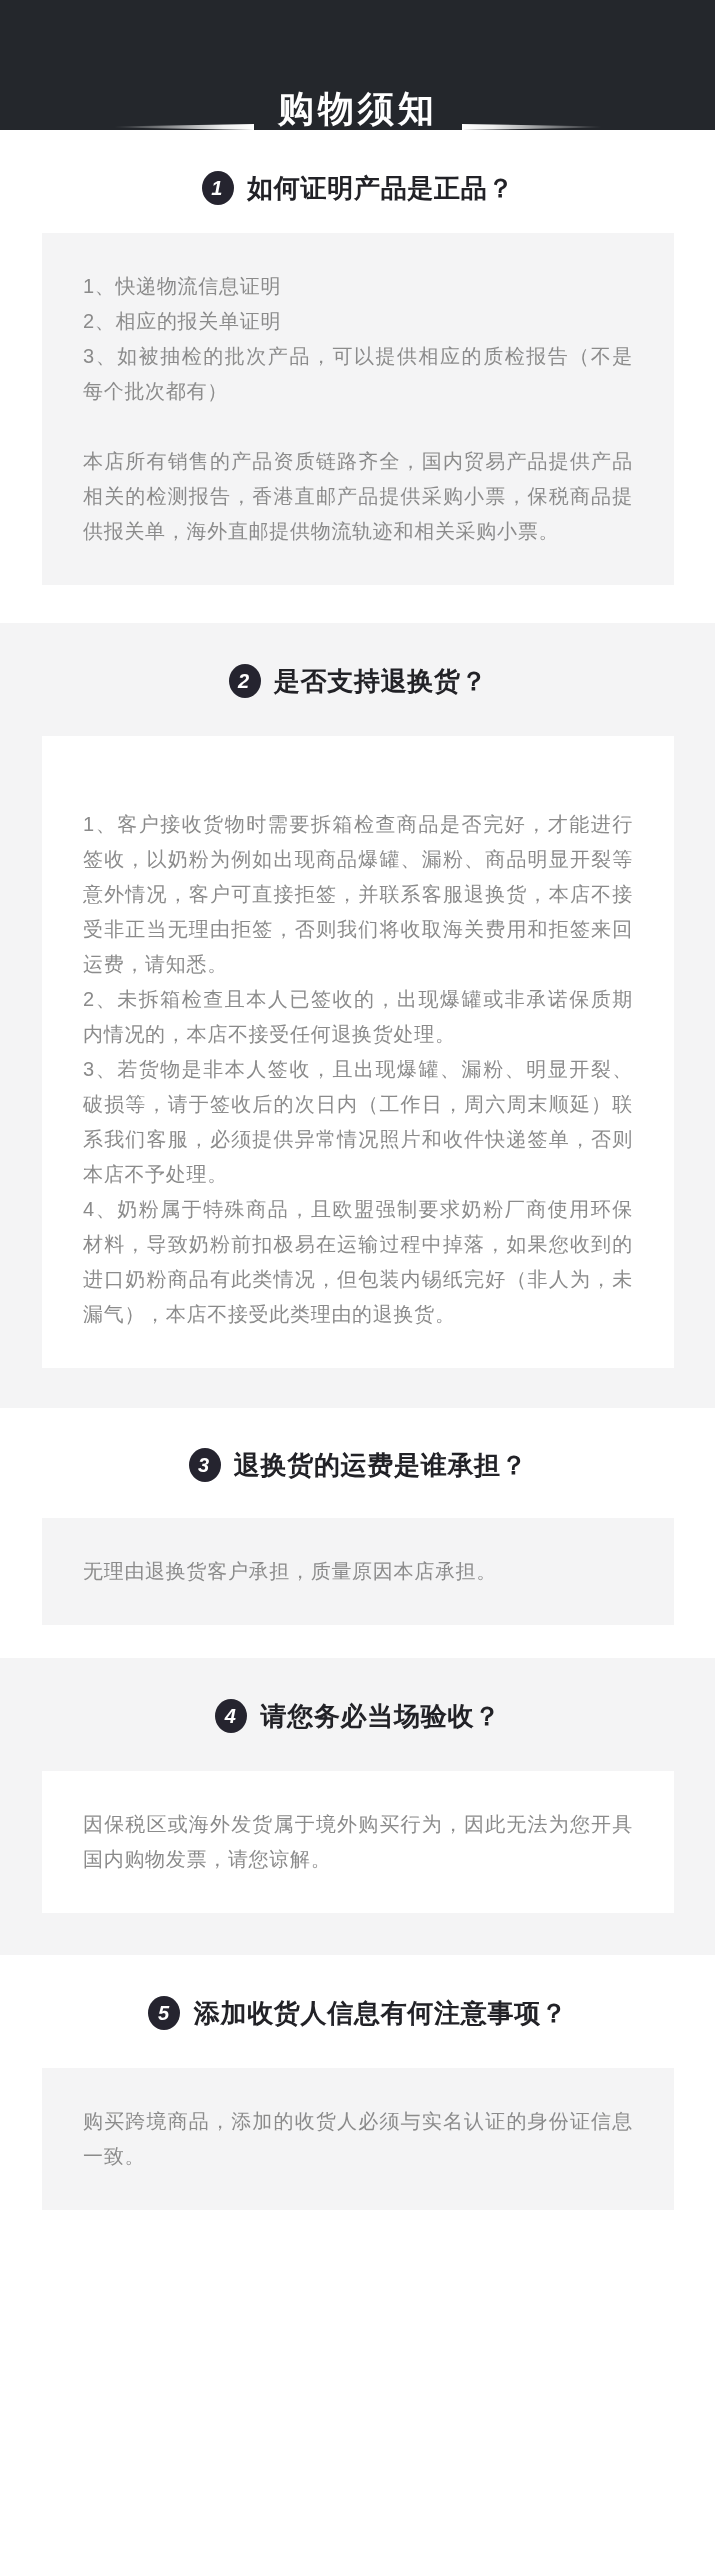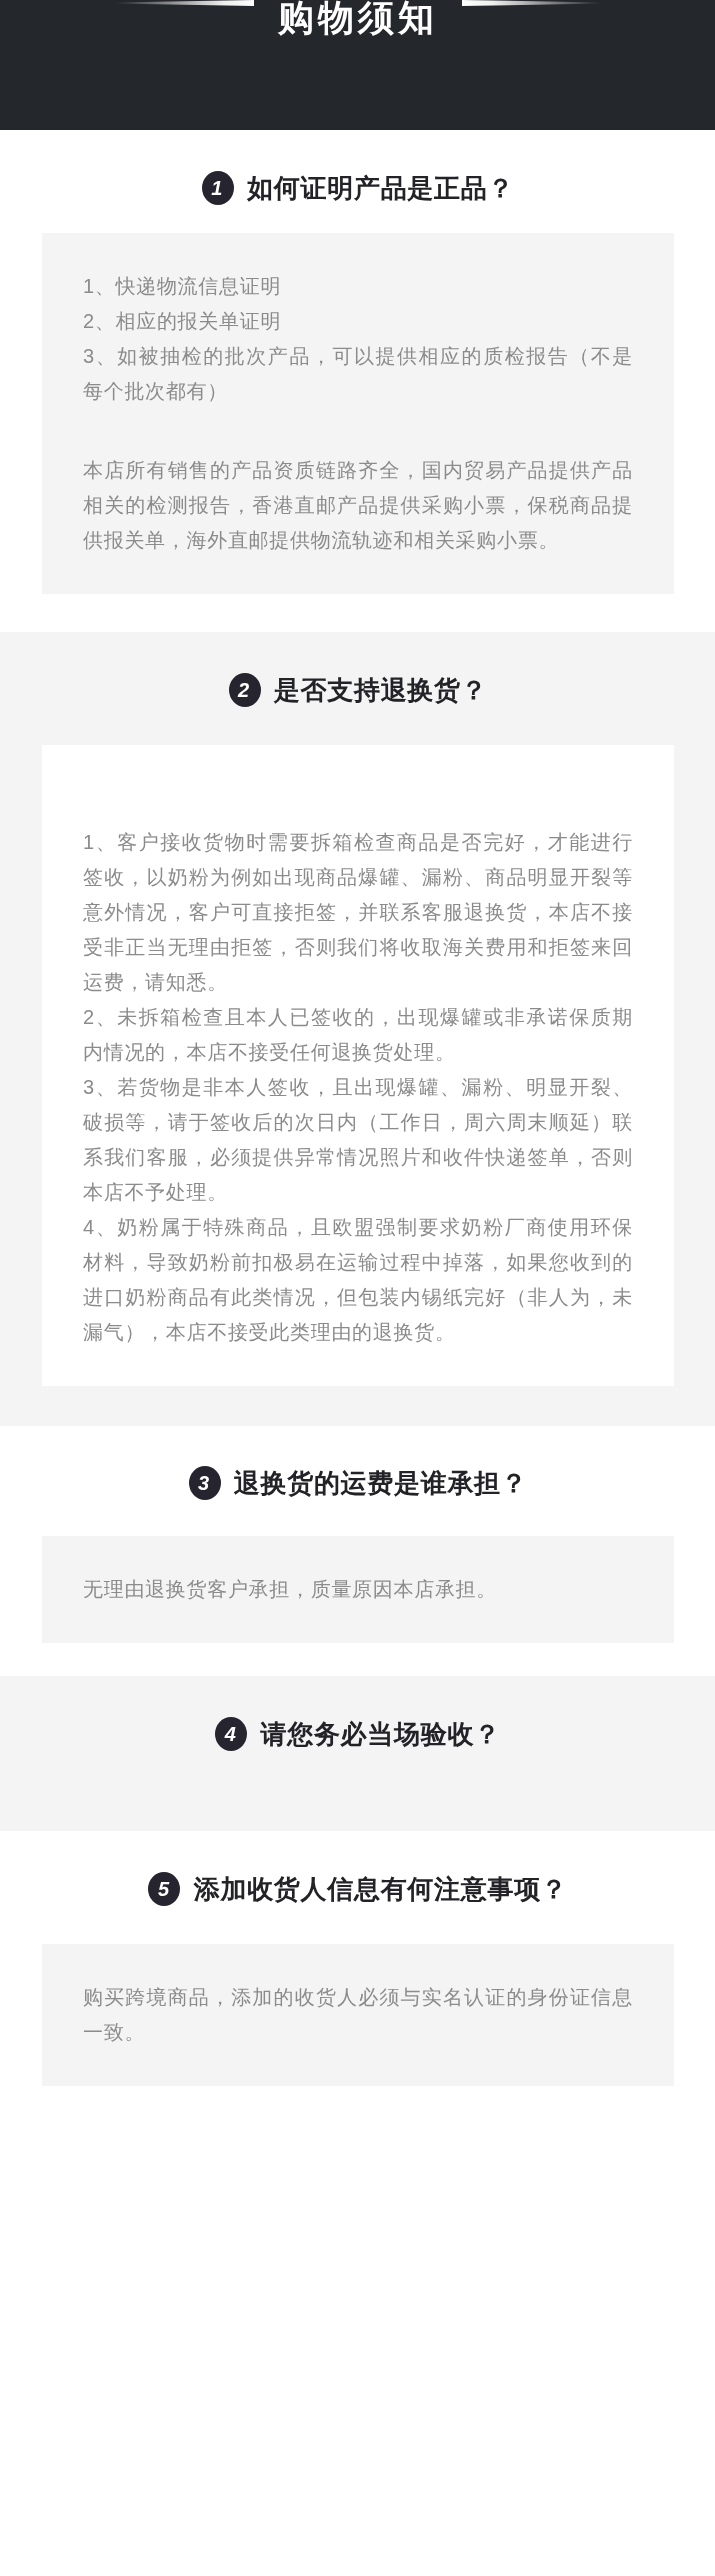--- a/index.html
+++ b/index.html
@@ -4,21 +4,21 @@
 <style>
   html,body{margin:0;padding:0;}
   body{
     width:716px;height:2576px;overflow:hidden;background:#ffffff;
     font-family:"Liberation Sans","DejaVu Sans",sans-serif;
     -webkit-font-smoothing:antialiased;
   }
   
   .banner{
     height:130px;background:#24272c;
-    display:flex;align-items:flex-start;justify-content:center;gap:24px;
+    display:flex;align-items:flex-end;justify-content:center;gap:24px;
   }
   .banner-title{
     color:#ffffff;font-size:36px;font-weight:900;letter-spacing:4px;line-height:1;
     padding-bottom:2.7px;
   }
   .decor{width:140px;height:6px;position:relative;}
   .decor-l{
     background:linear-gradient(to right, rgba(255,255,255,0), rgba(255,255,255,0.92) 78%, #ffffff);
     clip-path:polygon(0 42%, 100% 0, 100% 100%, 0 58%);
   }
@@ -47,21 +47,21 @@
   .q{
     font-size:26px;font-weight:900;color:#222227;letter-spacing:0.7px;line-height:34px;
   }
   
   .box{
     margin:0 42px;padding:36px 41px;
     font-size:20px;line-height:35px;letter-spacing:0.7px;color:#8b8b8b;
     text-align:justify;
   }
   .box p{margin:0;}
-  .box p.gap{margin-top:44px;}
+  .box p.gap{margin-top:35px;}
   .box-gray{background:#f4f4f5;}
   .box-white{background:#ffffff;}
   .sec-gray{background:#f4f4f5;}
   
   .sec1 .s-head{margin:41px 0 28px;}
   .sec2{margin-top:38px;padding:41px 0 40px;}
   .sec2 .s-head{margin:0 0 38px;}
   .sec3 .s-head{margin:40px 0 36px;}
   .sec4{margin-top:33px;padding:41px 0 42px;}
   .sec4 .s-head{margin:0 0 38px;}
@@ -110,20 +110,23 @@
   <div class="box box-gray">
     <p>无理由退换货客户承担，质量原因本店承担。</p>
   </div>
 </section>
 
 <section class="sec4 sec-gray">
   <div class="s-head">
     <span class="badge">4</span>
     <span class="q">请您务必当场验收？</span>
   </div>
+  <div class="box box-white">
+    <p>因保税区或海外发货属于境外购买行为，因此无法为您开具国内购物发票，请您谅解。</p>
+  </div>
 </section>
 
 <section class="sec5">
   <div class="s-head">
     <span class="badge">5</span>
     <span class="q">添加收货人信息有何注意事项？</span>
   </div>
   <div class="box box-gray">
     <p>购买跨境商品，添加的收货人必须与实名认证的身份证信息一致。</p>
   </div>

